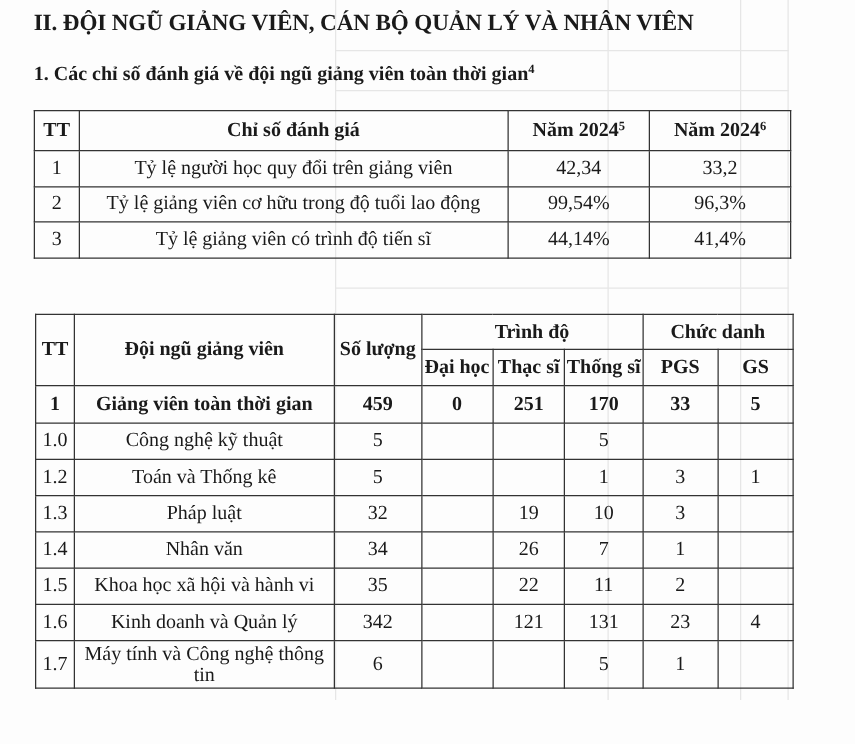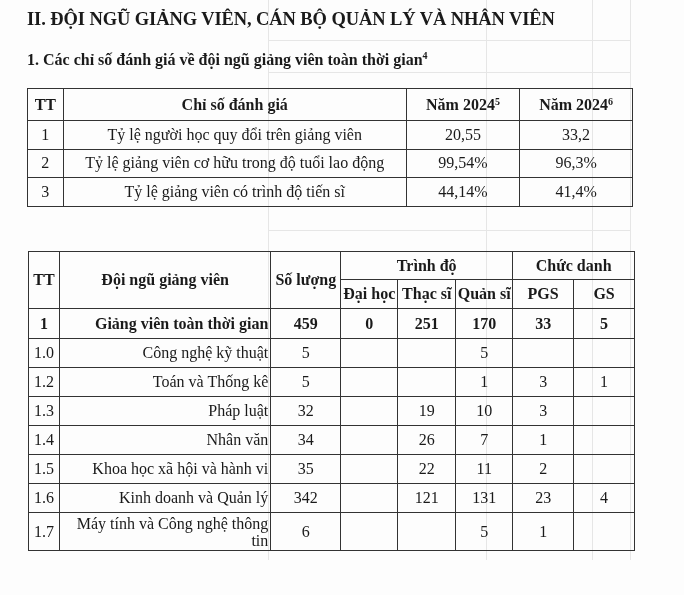--- a/index.html
+++ b/index.html
@@ -36,21 +36,21 @@
   #t1 .c-tt { width: 36px; text-align: center; }
   #t1 .c-name { width: 363px; text-align: center; }
   #t1 .c-y { width: 117px; text-align: center; }
 
   
   #t2 { left: 28px; top: 251px; width: 607px; }
   #t2 th { font-weight: bold; }
   #t2 .hrow1 th { height: 28px; }
   #t2 .hrow2 th { height: 29px; font-weight: bold; padding: 0 1px; white-space: nowrap; }
   #t2 td { height: 29px; text-align: center; padding: 0 2px; }
-  #t2 td.name { text-align: right; padding-left: 2px; }
+  #t2 td.name { text-align: center; padding-left: 2px; }
   #t2 td.tt { text-align: center; padding: 0; }
   #t2 tr.bold td { font-weight: bold; height: 30px; }
   #t2 tr.tall td { height: 38px; line-height: 17px; margin-left: 16px; }
 </style>
 </head>
 <body>
 
 <div class="page">
 
   <div class="bleed">
@@ -75,21 +75,21 @@
         <th class="c-tt">TT</th>
         <th class="c-name">Chỉ số đánh giá</th>
         <th class="c-y"><span>Năm 2024</span><sup>5</sup></th>
         <th class="c-y"><span>Năm 2024</span><sup>6</sup></th>
       </tr>
     </thead>
     <tbody>
       <tr>
         <td class="c-tt">1</td>
         <td class="c-name">Tỷ lệ người học quy đổi trên giảng viên</td>
-        <td class="c-y">20,55</td>
+        <td class="c-y">42,34</td>
         <td class="c-y">33,2</td>
       </tr>
       <tr>
         <td class="c-tt">2</td>
         <td class="c-name">Tỷ lệ giảng viên cơ hữu trong độ tuổi lao động</td>
         <td class="c-y">99,54%</td>
         <td class="c-y">96,3%</td>
       </tr>
       <tr>
         <td class="c-tt">3</td>
@@ -116,21 +116,21 @@
       <tr class="hrow1">
         <th rowspan="2">TT</th>
         <th rowspan="2">Đội ngũ giảng viên</th>
         <th rowspan="2" style="padding:0;white-space:nowrap;">Số lượng</th>
         <th colspan="3">Trình độ</th>
         <th colspan="2">Chức danh</th>
       </tr>
       <tr class="hrow2">
         <th>Đại học</th>
         <th>Thạc sĩ</th>
-        <th>Quản sĩ</th>
+        <th>Thống sĩ</th>
         <th>PGS</th>
         <th>GS</th>
       </tr>
     </thead>
     <tbody>
       <tr class="bold">
         <td class="tt">1</td>
         <td class="name">Giảng viên toàn thời gian</td>
         <td>459</td>
         <td>0</td>

